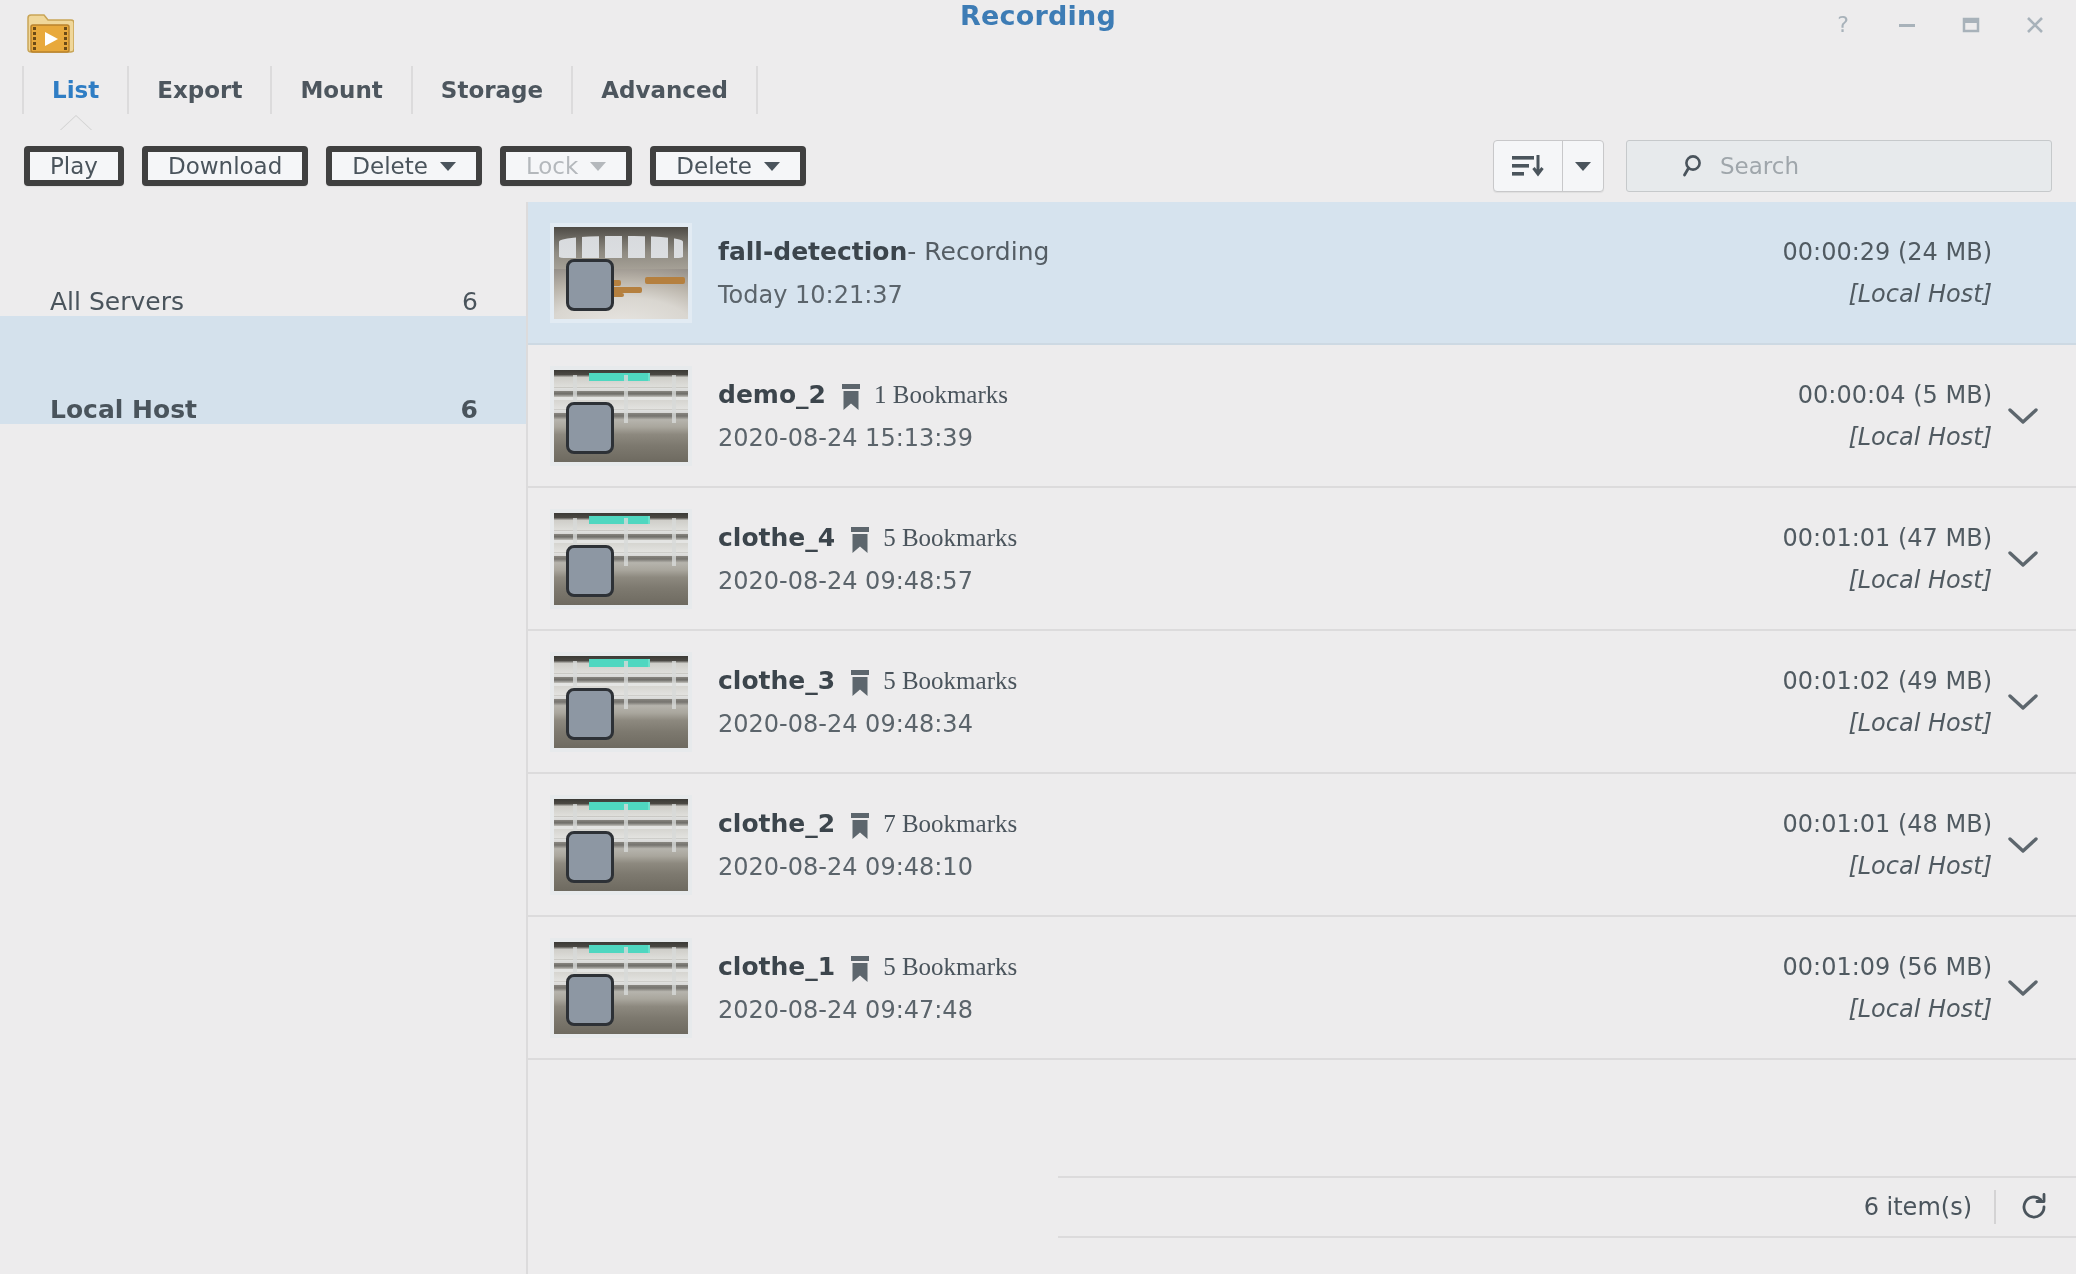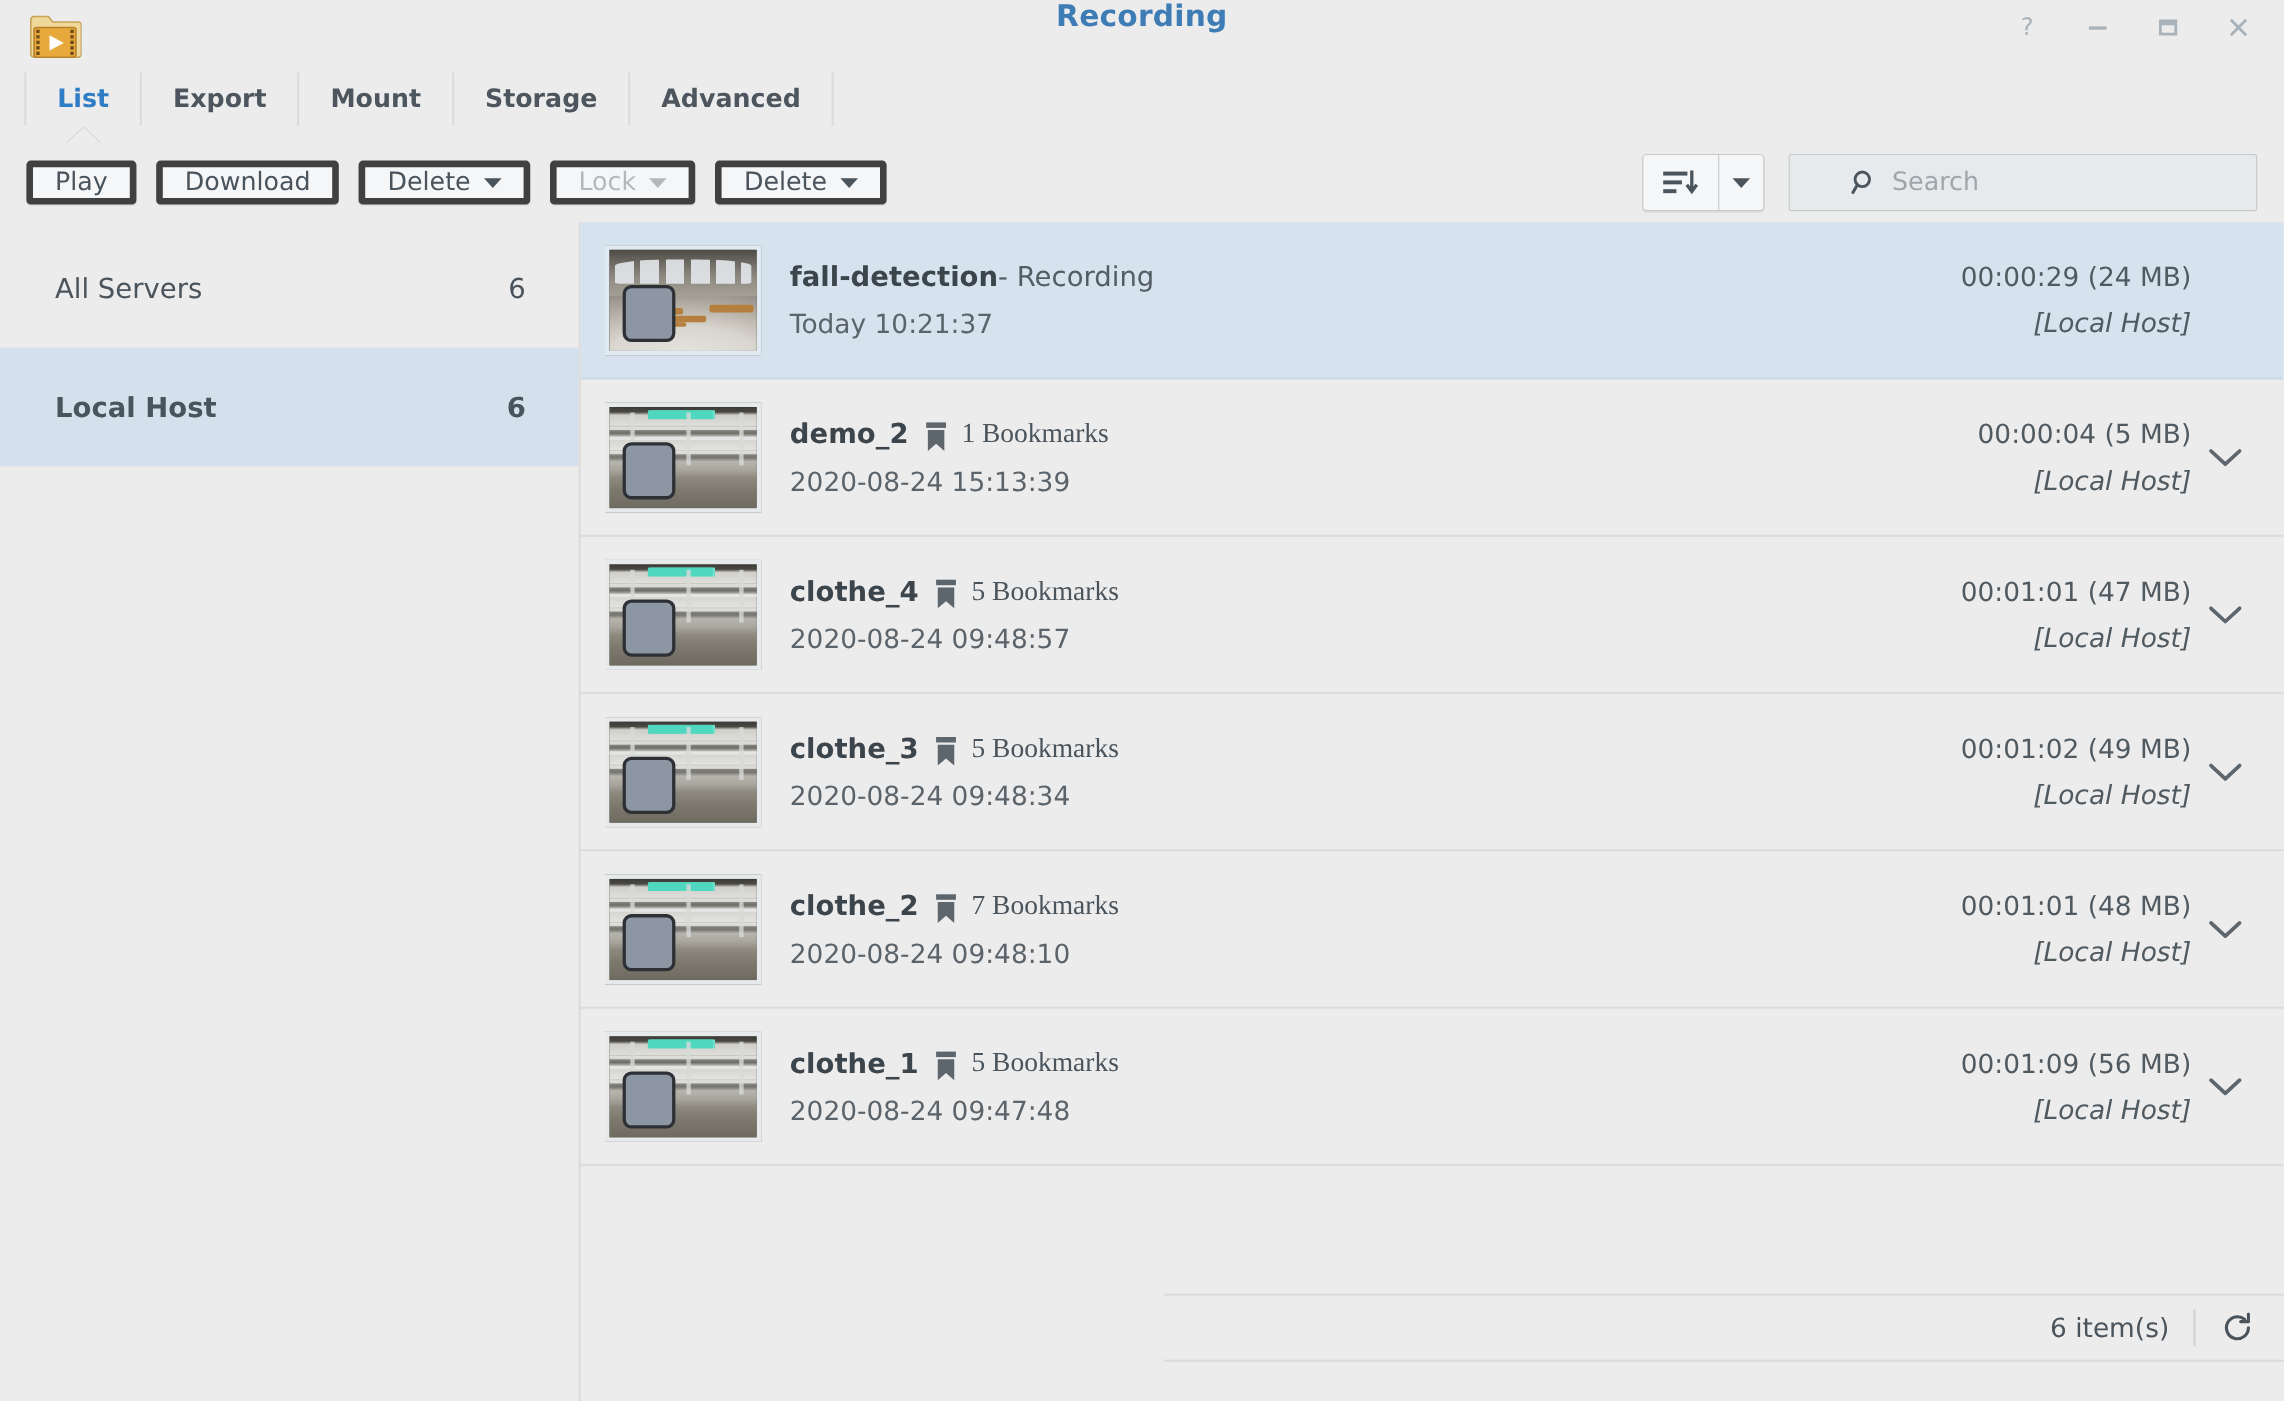--- a/index.html
+++ b/index.html
@@ -200,21 +200,21 @@
   .sidebar {
     width: 528px;
     flex: 0 0 528px;
     border-right: 2px solid #dcdbdc;
     box-sizing: border-box;
     padding-top: 6px;
   }
   .side-item {
     height: 108px;
     display: flex;
-    align-items: center;
+    align-items: flex-end;
     padding: 0 24px 0 50px;
     font-size: 25px;
     cursor: pointer;
     box-sizing: border-box;
   }
   .side-item.active { background: #d4e1ec; font-weight: bold; }
   .side-label { flex: 1; }
   .side-count { padding-right: 24px; }
 
   

